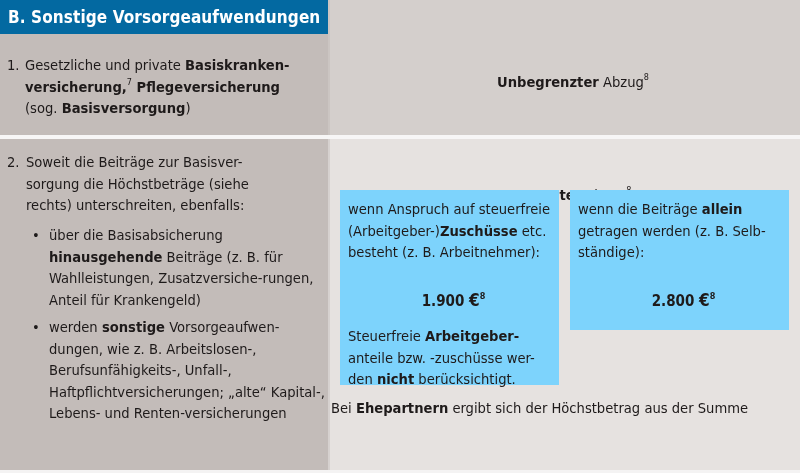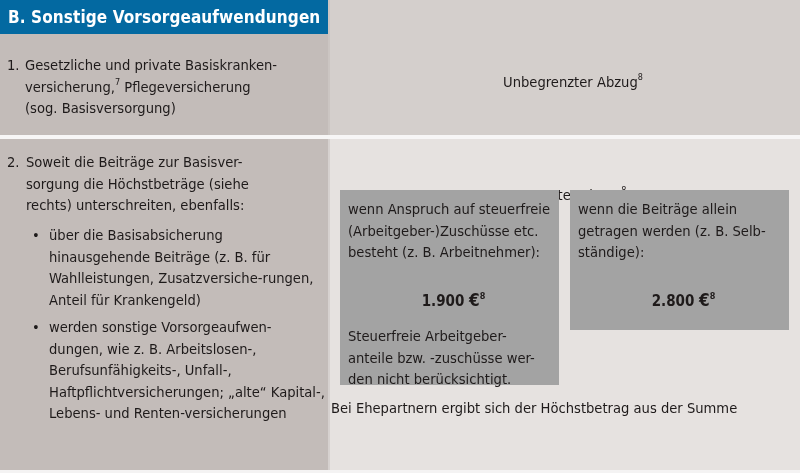--- a/index.html
+++ b/index.html
@@ -2,21 +2,21 @@
 <html><head>
 <meta charset="utf-8">
 <style>
   html, body { margin:0; padding:0; }
   body {
     width:800px; height:473px; position:relative; overflow:hidden;
     background:#ffffff;
     font-family:"DejaVu Sans Condensed","DejaVu Sans","Liberation Sans",sans-serif;
     color:#1e1a1a;
   }
-  b, strong { font-weight:normal; }
+  b, strong { font-weight:bold; }
   sup { font-size:9px; line-height:0; position:relative; top:-1px; vertical-align:super; }
 
   .header-bar {
     position:absolute; left:0; top:0; width:328px; height:34px;
     background:#0369a1; color:#ffffff;
     font-weight:bold; font-size:17px; line-height:34px;
     padding-left:8px; box-sizing:border-box; letter-spacing:0.1px;
   }
   .header-right { position:absolute; left:330px; top:0; width:470px; height:34px; background:#d4cfcc; }
 
@@ -38,21 +38,21 @@
   .num1 { top:54px; }
   .num2 { top:151px; }
 
   .bullets { position:absolute; left:30px; top:224px; width:295px; }
   .bullet { position:relative; padding-left:19px; margin-bottom:6px; }
   .bullet .dot { position:absolute; left:2px; top:0; }
 
   .abzug1 { position:absolute; left:338px; top:71px; width:470px; text-align:center; }
   .abzug2 { position:absolute; left:330px; top:157px; width:470px; text-align:center;margin-top:27px; }
 
-  .box { position:absolute; background:#a3a3a3; box-sizing:border-box; padding:8px 0 0 8px; }
+  .box { position:absolute; background:#7dd3fc; box-sizing:border-box; padding:8px 0 0 8px; }
   .box1 { left:340px; top:190px; width:219px; height:195px; }
   .box2 { left:570px; top:190px; width:219px; height:140px; }
   .amount { text-align:center; font-weight:bold; font-size:15px; margin-top:27px; margin-bottom:13px; }
   .amount .eur { font-size:17px; }
 
   .spouse { position:absolute; left:331px; top:397px; width:450px; }
 </style>
 </head>
 <body>
 

